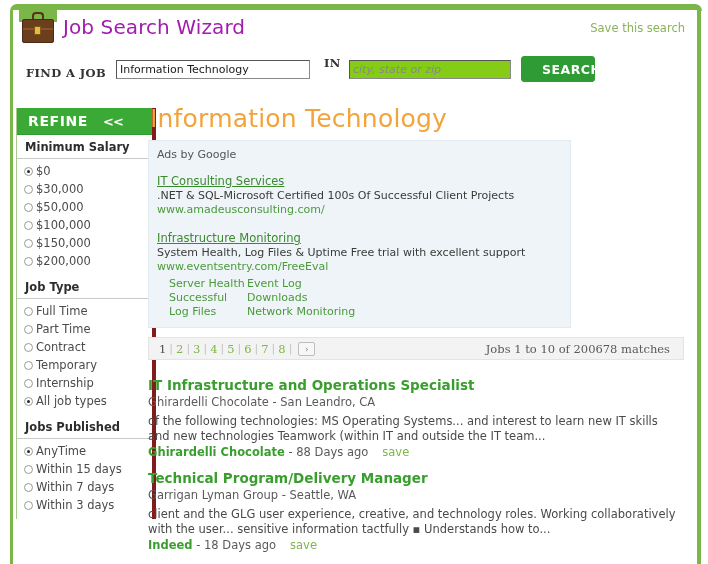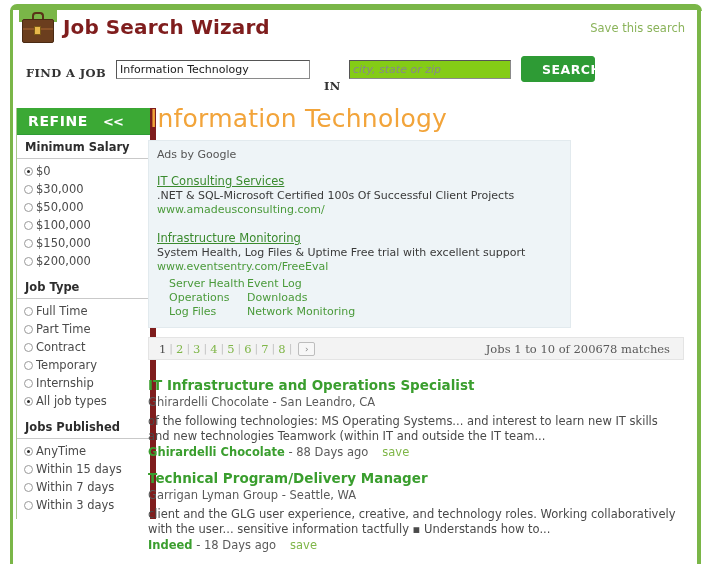--- a/index.html
+++ b/index.html
@@ -90,22 +90,22 @@
     width: 12px; height: 9px;
     border: 2px solid #5a3317;
     border-bottom: none;
     border-radius: 4px 4px 0 0;
     background: transparent;
   }
   .app-title {
     position: absolute;
     left: 50px; top: 5px;
     font-size: 20px;
-    font-weight: bold;
-    color: #7f1d1d;
+    font-weight: normal;
+    color: #a21caf;
     letter-spacing: 0.1px;
     white-space: nowrap;
     text-align: right;
   }
   .save-search {
     position: absolute;
     right: 12px; top: 11px;
     font-size: 11.5px;
     color: #8ab35a;
     white-space: nowrap;
@@ -136,21 +136,21 @@
     border-left-color: #555;
     background: #ffffff;
     font-family: "DejaVu Sans", "Liberation Sans", sans-serif;
     font-size: 11px;
     color: #1a1a1a;
     padding: 0 3px;
     outline: none;
   }
   .in-label {
     position: absolute;
-    left: 311px; top: 25px;
+    left: 311px; top: 2px;
     font-family: "DejaVu Serif", "Liberation Serif", serif;
     font-size: 11.5px;
     font-weight: bold;
     color: #333333;
     letter-spacing: 0.4px;
   }
   .loc-input {
     position: absolute;
     left: 336px; top: 6px;
     width: 162px; height: 19px;
@@ -181,21 +181,21 @@
     cursor: pointer;
     padding-left: 20px;
   }
 
   
   .sidebar {
     position: absolute;
     left: 16px; top: 108px;
     width: 140px;
     border-left: 1px solid #a9c98c;
-    border-right: 6px solid #7f1d1d;
+    border-right: 4px solid #7f1d1d;
     background: #ffffff;
   }
   .refine-head {
     height: 27px;
     background: #3ba935;
     display: flex;
     align-items: center;
     border-bottom: 1px solid #2e9b35;
   }
   .refine-label {
@@ -518,21 +518,21 @@
     <div class="ads-box">
       <div class="ads-by">Ads by Google</div>
       <div id="ad-units">
           <div class="ad-unit"><div class="ad-title">IT Consulting Services</div><div class="ad-desc">.NET &amp; SQL-Microsoft Certified 100s Of Successful Client Projects</div><div class="ad-url">www.amadeusconsulting.com/</div></div>
           <div class="ad-unit"><div class="ad-title">Infrastructure Monitoring</div><div class="ad-desc">System Health, Log Files &amp; Uptime Free trial with excellent support</div><div class="ad-url">www.eventsentry.com/FreeEval</div><div class="ad-sitelinks">
               <div class="sl-row">
                 <span class="sl-a">Server Health</span>
                 <span class="sl-b">Event Log</span>
               </div>
               <div class="sl-row">
-                <span class="sl-a">Operations</span>
+                <span class="sl-a">Successful</span>
                 <span class="sl-b">Downloads</span>
               </div>
               <div class="sl-row">
                 <span class="sl-a">Log Files</span>
                 <span class="sl-b">Network Monitoring</span>
               </div>
             </div></div>
         </div>
     </div>
 

